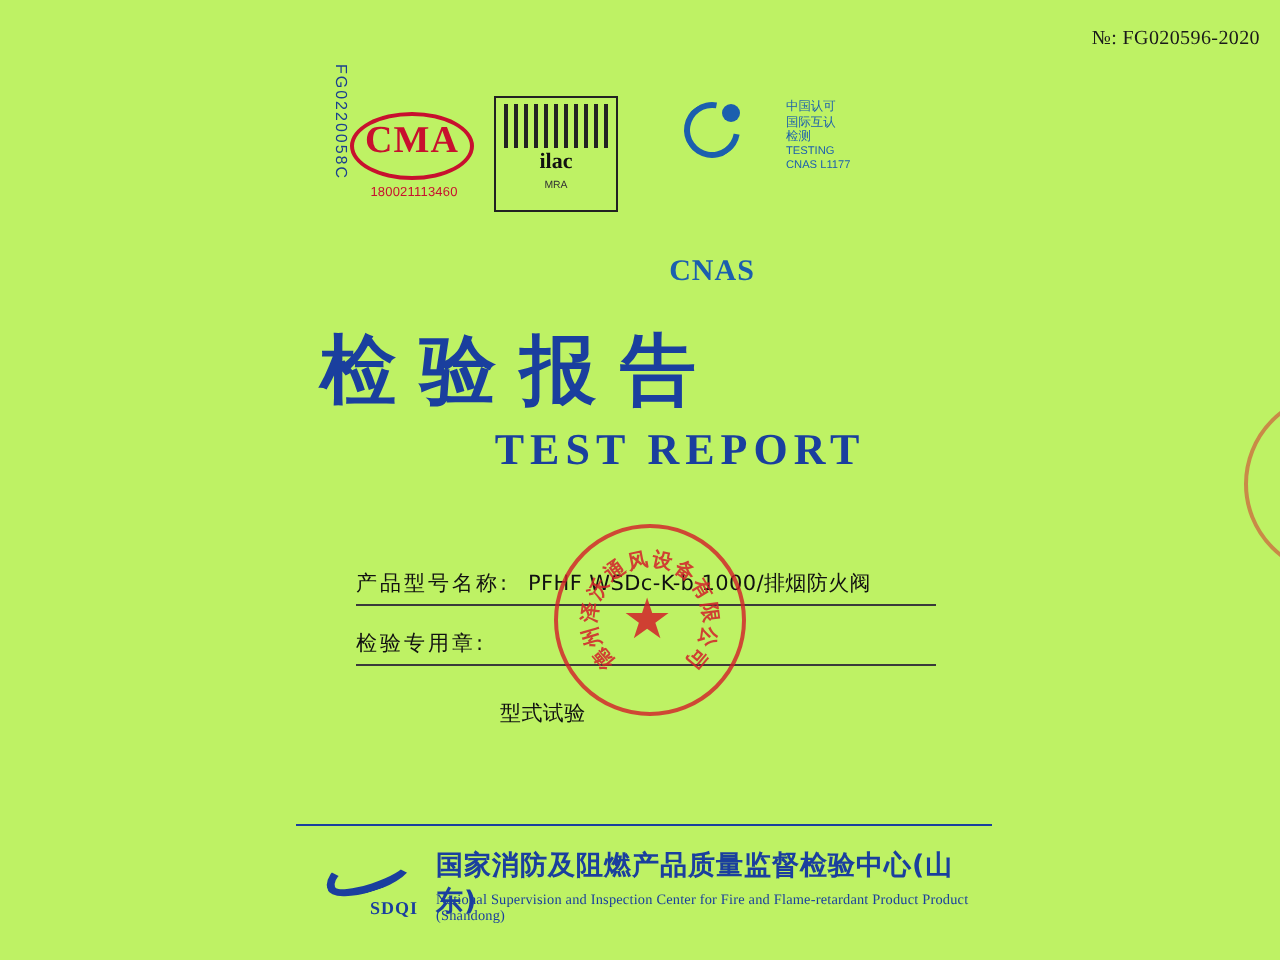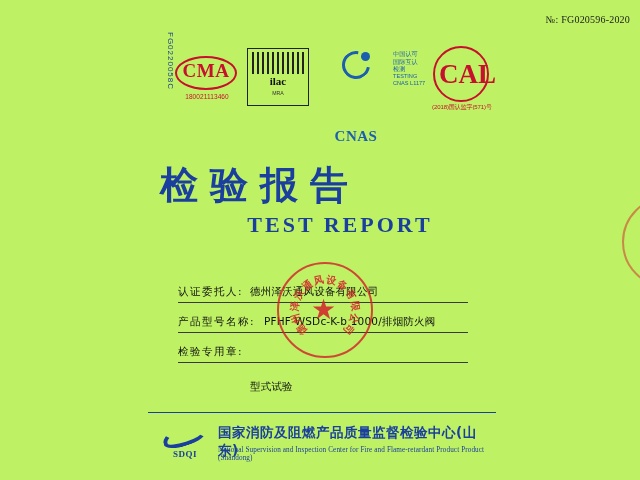--- a/index.html
+++ b/index.html
@@ -407,21 +407,21 @@
     width: 44px; height: 20px;
     border: 4px solid #1a3f9e;
     border-radius: 50% 50% 50% 50% / 60% 60% 40% 40%;
     border-top-color: transparent;
     border-right-color: transparent;
     transform: rotate(-18deg);
     box-sizing: border-box;
   }
   .sdqi-word {
     position: absolute;
-    left: 0;
+    left: 12px;
     top: 27px;
     width: 50px;
     text-align: center;
     font-size: 9px;
     font-weight: bold;
     color: #1a3f9e;
     font-family: "Liberation Serif", serif;
     letter-spacing: 0.5px;
   }
   .footer-cn {
@@ -489,39 +489,29 @@
     </div>
 
     <div class="cnas-side">
       <div class="cn">中国认可</div>
       <div class="cn">国际互认</div>
       <div class="cn">检测</div>
       <div class="en">TESTING</div>
       <div class="en">CNAS L1177</div>
     </div>
 
-    <div class="cal">
-      <div class="cal-circle"></div>
-      <div class="cal-inner">CAL</div>
-      <div class="cal-sub">(2018)国认监字(571)号</div>
-    </div>
   </div>
 
   <div class="title-cn">检验报告</div>
   <div class="title-en">TEST REPORT</div>
 
   <div class="stamp-edge"></div>
   <div class="stamp-edge-text">检验专用章</div>
 
   <div class="fields">
-    <div class="field-row r1">
-      <div class="field-label">认证委托人:</div>
-      <div class="field-value">德州泽沃通风设备有限公司</div>
-      <div class="field-line"></div>
-    </div>
     <div class="field-row r2">
       <div class="field-label">产品型号名称:</div>
       <div class="field-value">PFHF WSDc-K-b 1000/排烟防火阀</div>
       <div class="field-line"></div>
     </div>
     <div class="field-row r3">
       <div class="field-label">检验专用章:</div>
       <div class="field-value">型式试验</div>
       <div class="field-line"></div>
     </div>

